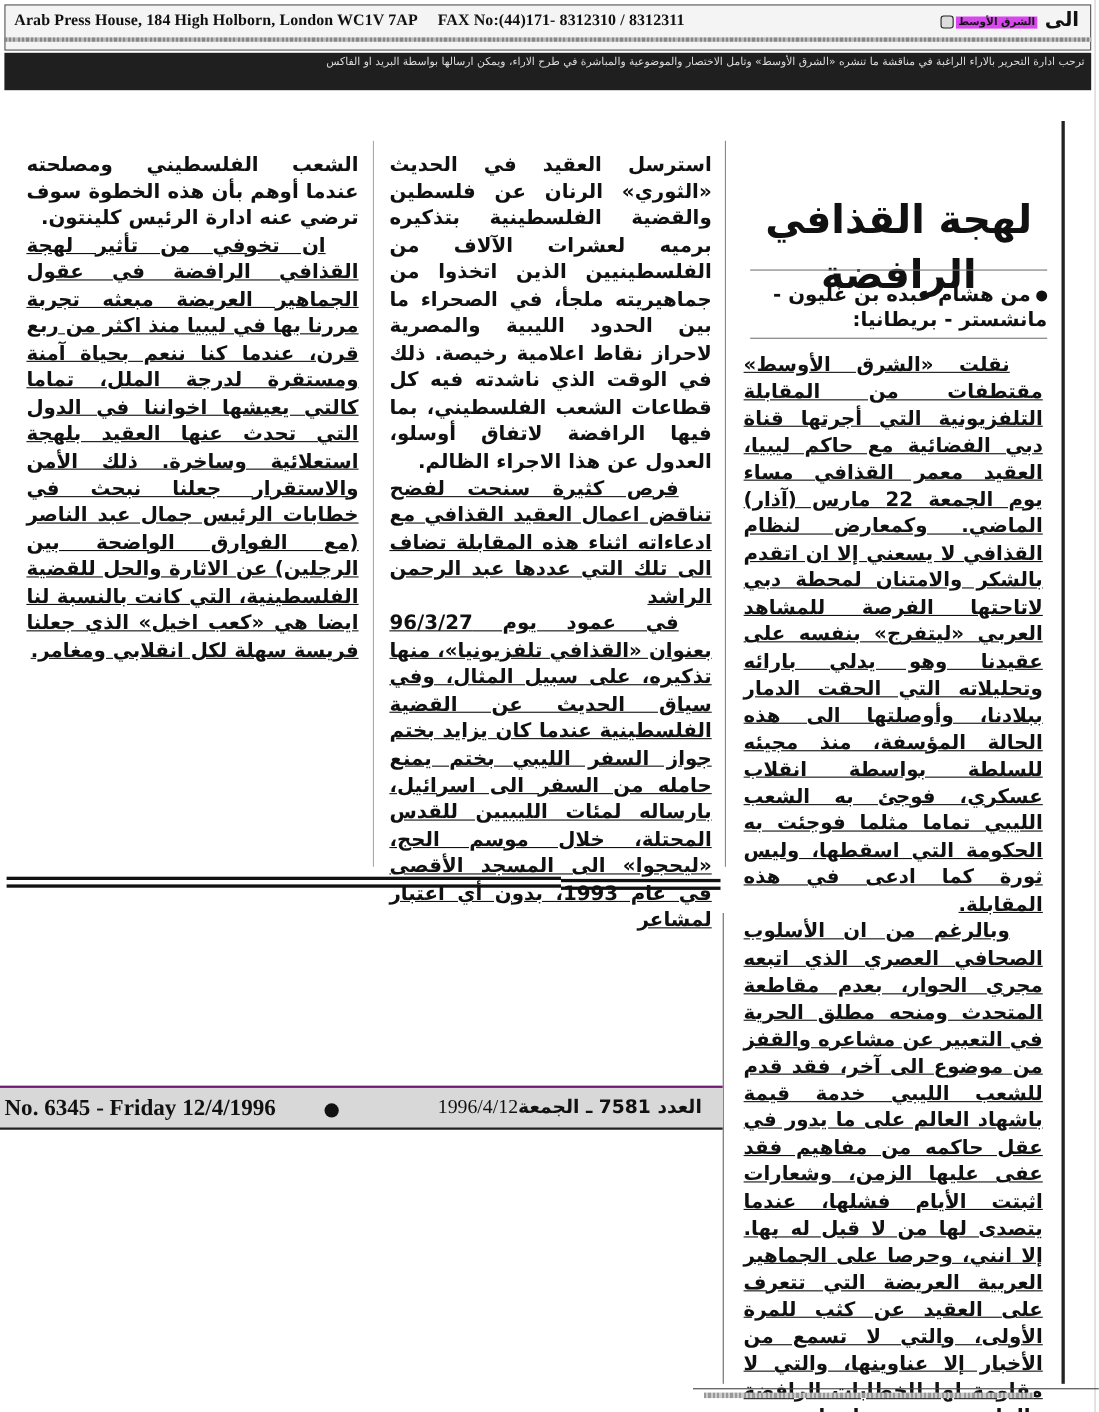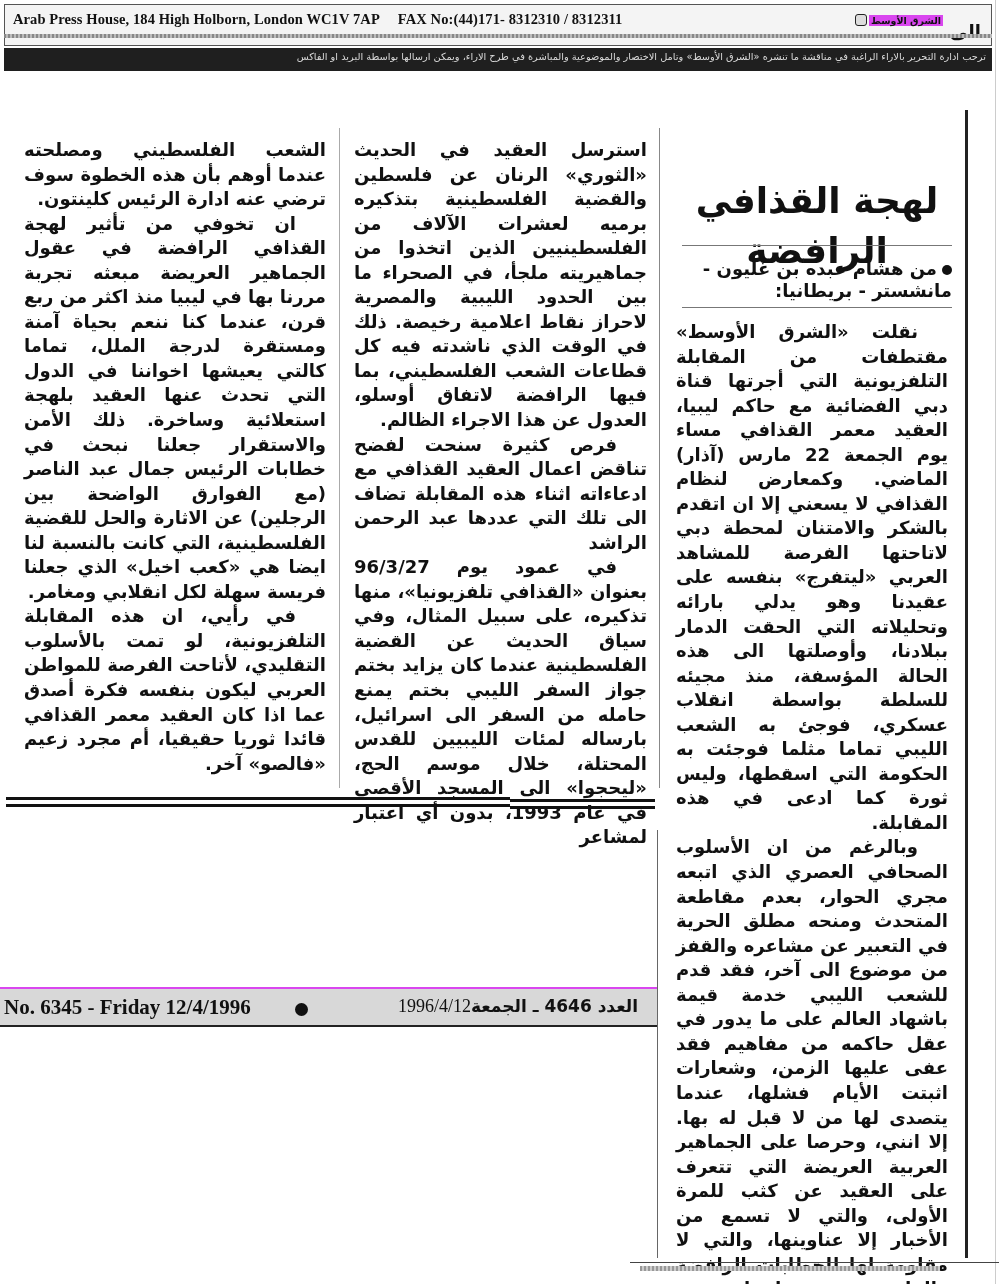--- a/index.html
+++ b/index.html
@@ -2,33 +2,33 @@
 <html><head>
 <meta charset="utf-8">
 <style>
   html, body { margin:0; padding:0; background:#ffffff; }
   body { width:999px; height:1284px; position:relative; overflow:hidden; font-family:"DejaVu Sans", sans-serif; color:#111; }
 
   
   .header-box { position:absolute; left:4px; top:4px; width:988px; height:42px; border:1px solid #555; background:#f4f4f4; box-sizing:border-box; }
   .header-address { position:absolute; left:8px; top:6px; font-family:"Liberation Serif", serif; font-weight:bold; font-size:14.5px; white-space:nowrap; letter-spacing:0.1px; }
   .header-address .fax { margin-left:18px; }
-  .header-to { position:absolute; right:10px; top:16px; font-family:"DejaVu Sans", sans-serif; font-weight:bold; font-size:18px; direction:rtl; }
+  .header-to { position:absolute; right:10px; top:3px; font-family:"DejaVu Sans", sans-serif; font-weight:bold; font-size:18px; direction:rtl; }
   .header-logo { position:absolute; right:48px; top:9px; display:flex; align-items:center; gap:2px; direction:rtl; font-size:9.5px; font-weight:bold; }
   .header-logo .logo-text { background:#d946ef; padding:0 2px; }
   .header-logo .logo-mark { width:10px; height:10px; border:1px solid #222; border-radius:3px; background:#ddd; display:inline-block; }
   .header-shadow { position:absolute; left:4px; top:34px; width:988px; height:4px; background:repeating-linear-gradient(90deg,#888 0 2px,#bbb 2px 4px); }
 
   
-  .banner { position:absolute; left:4px; top:48px; width:988px; height:23px; background:#1f1f1f; color:#dcdcdc; direction:rtl; font-size:9.8px; line-height:17px; white-space:nowrap; overflow:hidden; padding-right:6px; box-sizing:border-box; }
+  .banner { position:absolute; left:4px; top:48px; width:988px; height:34px; background:#1f1f1f; color:#dcdcdc; direction:rtl; font-size:9.8px; line-height:17px; white-space:nowrap; overflow:hidden; padding-right:6px; box-sizing:border-box; }
 
   
   .col { position:absolute; direction:rtl; text-align:justify; font-weight:bold; font-size:18px; line-height:24.55px; }
   .col p { margin:0; }
-  .col p.indent { text-indent:30px; }
+  .col p.indent { text-indent:30px;text-decoration:underline; }
   .col-right { left:676px; top:320px; width:272px; }
   .col-mid { left:354px; top:138px; width:293px; }
   .col-left { left:24px; top:138px; width:302px; }
 
   
   .vrule { position:absolute; }
   .vrule-right-outer { left:965px; top:110px; width:3px; height:1148px; background:#222; }
   .vrule-right-inner { left:657px; top:830px; width:1px; height:428px; background:#666; }
   .vrule-mid-left { left:659px; top:128px; width:1px; height:660px; background:#888; }
   .vrule-left-mid { left:339px; top:128px; width:1px; height:660px; background:#aaa; }
@@ -39,21 +39,21 @@
   .headline-rule-top { position:absolute; left:682px; top:245px; width:270px; height:1px; background:#777; }
   .byline { position:absolute; left:690px; top:258px; width:262px; direction:rtl; font-size:18px; line-height:22px; font-weight:bold; }
   .byline .bullet { display:inline-block; width:10px; height:10px; border-radius:50%; background:#111; margin-left:5px; vertical-align:middle; }
   .headline-rule-bottom { position:absolute; left:682px; top:307px; width:270px; height:1px; background:#777; }
 
   
   .hrule-double { position:absolute; left:6px; top:797px; width:504px; height:10px; border-top:3px solid #111; border-bottom:3px solid #111; box-sizing:border-box; }
   .hrule-double-right { position:absolute; left:510px; top:799px; width:145px; height:10px; border-top:3px solid #111; border-bottom:3px solid #111; box-sizing:border-box; }
 
   
-  .issue-box { position:absolute; left:0; top:987px; width:657px; height:40px; background:#d8d8d8; border-top:2px solid #d946ef; border-bottom:2px solid #222; box-sizing:border-box; }
+  .issue-box { position:absolute; left:0; top:987px; width:657px; height:40px; background:#d8d8d8; border-top:2px solid #701a75; border-bottom:2px solid #222; box-sizing:border-box; }
   .issue-en { position:absolute; left:4px; top:6px; font-family:"Liberation Serif", serif; font-weight:bold; font-size:21px; white-space:nowrap; }
   .issue-dot { position:absolute; left:295px; top:14px; width:13px; height:13px; border-radius:50%; background:#111; }
   .issue-ar { position:absolute; left:330px; top:7px; width:308px; direction:rtl; font-size:17px; white-space:nowrap; font-weight:bold; }
   .issue-ar .date { font-family:"Liberation Serif", serif; font-weight:normal; font-size:18px; }
 
   
   .bottom-rule { position:absolute; left:630px; top:1262px; width:369px; height:1px; background:#444; }
   .bottom-shade { position:absolute; left:640px; top:1266px; width:300px; height:5px; background:repeating-linear-gradient(90deg,#999 0 2px,#ccc 2px 4px); }
 </style>
 </head>
@@ -97,28 +97,27 @@
 
 <div class="col col-mid">
   <p>استرسل العقيد في الحديث «الثوري» الرنان عن فلسطين والقضية الفلسطينية بتذكيره برميه لعشرات الآلاف من الفلسطينيين الذين اتخذوا من جماهيريته ملجأ، في الصحراء ما بين الحدود الليبية والمصرية لاحراز نقاط اعلامية رخيصة. ذلك في الوقت الذي ناشدته فيه كل قطاعات الشعب الفلسطيني، بما فيها الرافضة لاتفاق أوسلو، العدول عن هذا الاجراء الظالم.</p>
   <p class="indent">فرص كثيرة سنحت لفضح تناقض اعمال العقيد القذافي مع ادعاءاته اثناء هذه المقابلة تضاف الى تلك التي عددها عبد الرحمن الراشد</p>
   <p class="indent">في عمود يوم 96/3/27 بعنوان «القذافي تلفزيونيا»، منها تذكيره، على سبيل المثال، وفي سياق الحديث عن القضية الفلسطينية عندما كان يزايد بختم جواز السفر الليبي بختم يمنع حامله من السفر الى اسرائيل، بارساله لمئات الليبيين للقدس المحتلة، خلال موسم الحج، «ليحجوا» الى المسجد الأقصى في عام 1993، بدون أي اعتبار لمشاعر</p>
 </div>
 
 <div class="col col-left">
   <p>الشعب الفلسطيني ومصلحته عندما أوهم بأن هذه الخطوة سوف ترضي عنه ادارة الرئيس كلينتون.</p>
   <p class="indent">ان تخوفي من تأثير لهجة القذافي الرافضة في عقول الجماهير العريضة مبعثه تجربة مررنا بها في ليبيا منذ اكثر من ربع قرن، عندما كنا ننعم بحياة آمنة ومستقرة لدرجة الملل، تماما كالتي يعيشها اخواننا في الدول التي تحدث عنها العقيد بلهجة استعلائية وساخرة. ذلك الأمن والاستقرار جعلنا نبحث في خطابات الرئيس جمال عبد الناصر (مع الفوارق الواضحة بين الرجلين) عن الاثارة والحل للقضية الفلسطينية، التي كانت بالنسبة لنا ايضا هي «كعب اخيل» الذي جعلنا فريسة سهلة لكل انقلابي ومغامر.</p>
-  <p class="indent">في رأيي، ان هذه المقابلة التلفزيونية، لو تمت بالأسلوب التقليدي، لأتاحت الفرصة للمواطن العربي ليكون بنفسه فكرة أصدق عما اذا كان العقيد معمر القذافي قائدا ثوريا حقيقيا، أم مجرد زعيم «فالصو» آخر.</p>
 </div>
 
 <div class="hrule-double"></div>
 <div class="hrule-double-right"></div>
 
 <div class="issue-box">
   <div class="issue-en">No. 6345 - Friday 12/4/1996</div>
   <div class="issue-dot"></div>
   <div class="issue-ar">
-    <span>العدد 4646 ـ الجمعة</span><span class="date">1996/4/12</span>
+    <span>العدد 7581 ـ الجمعة</span><span class="date">1996/4/12</span>
   </div>
 </div>
 
 <div class="bottom-rule"></div>
 <div class="bottom-shade"></div>
 
 </body></html>

